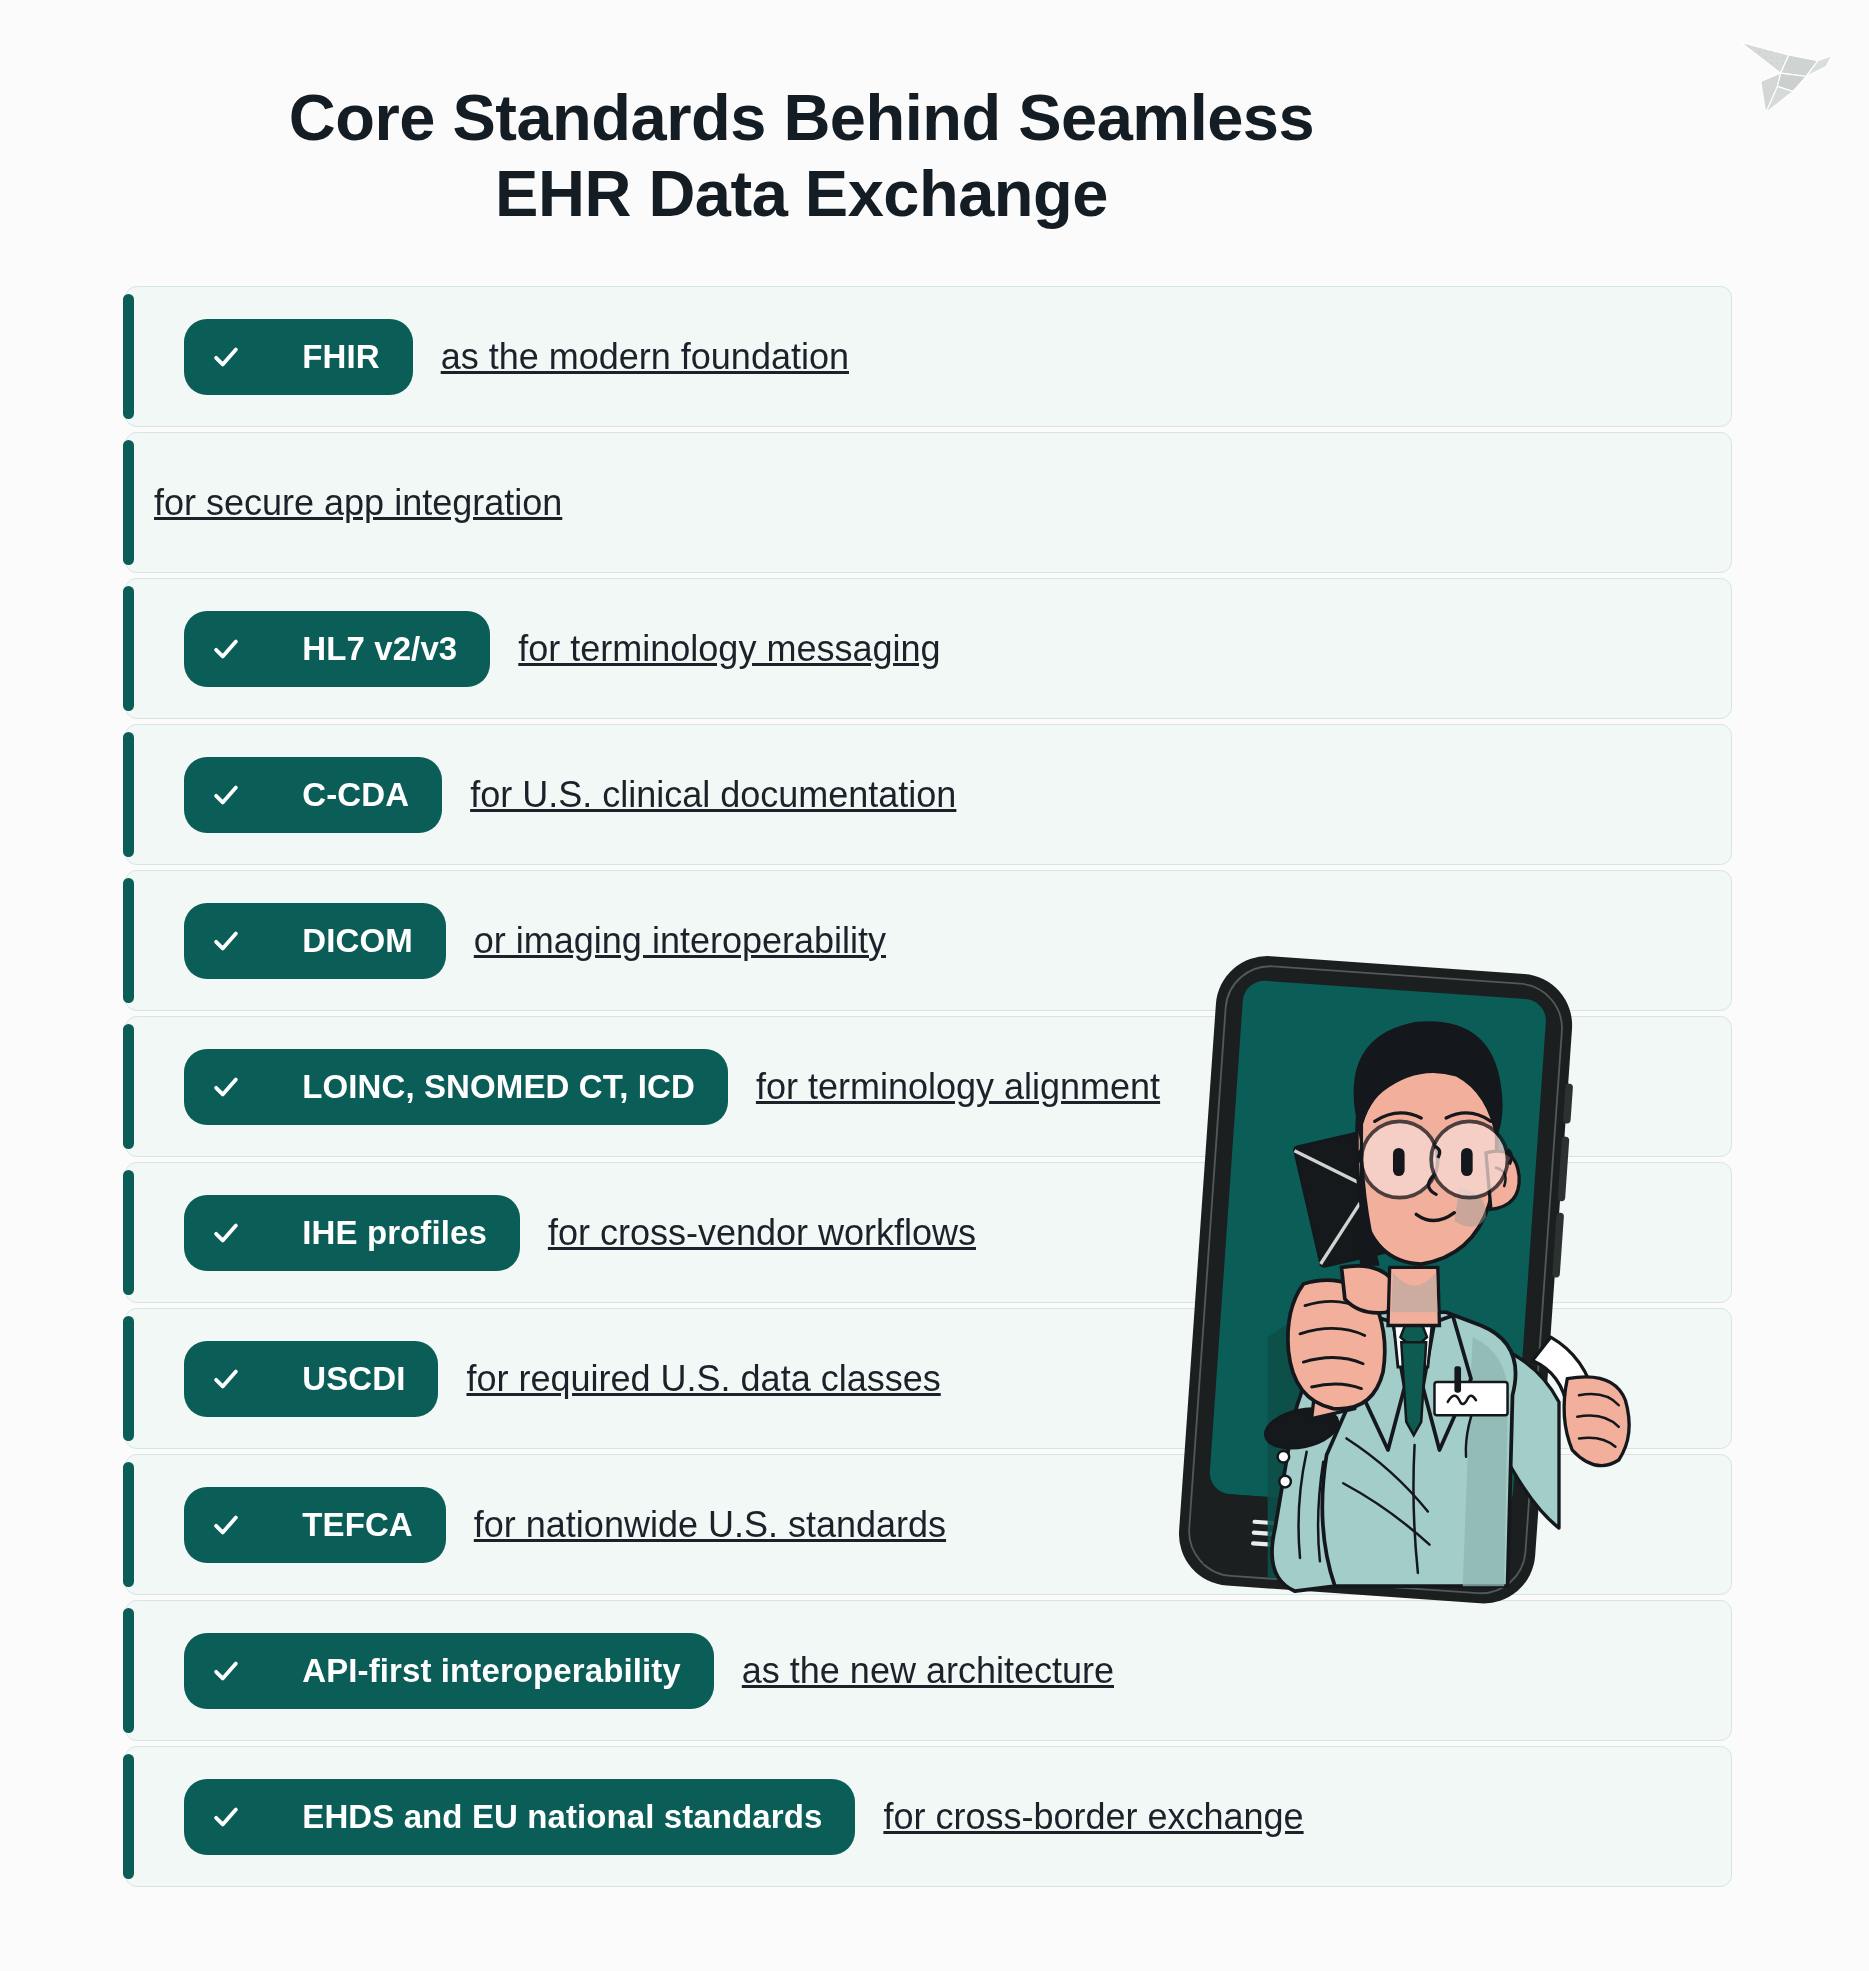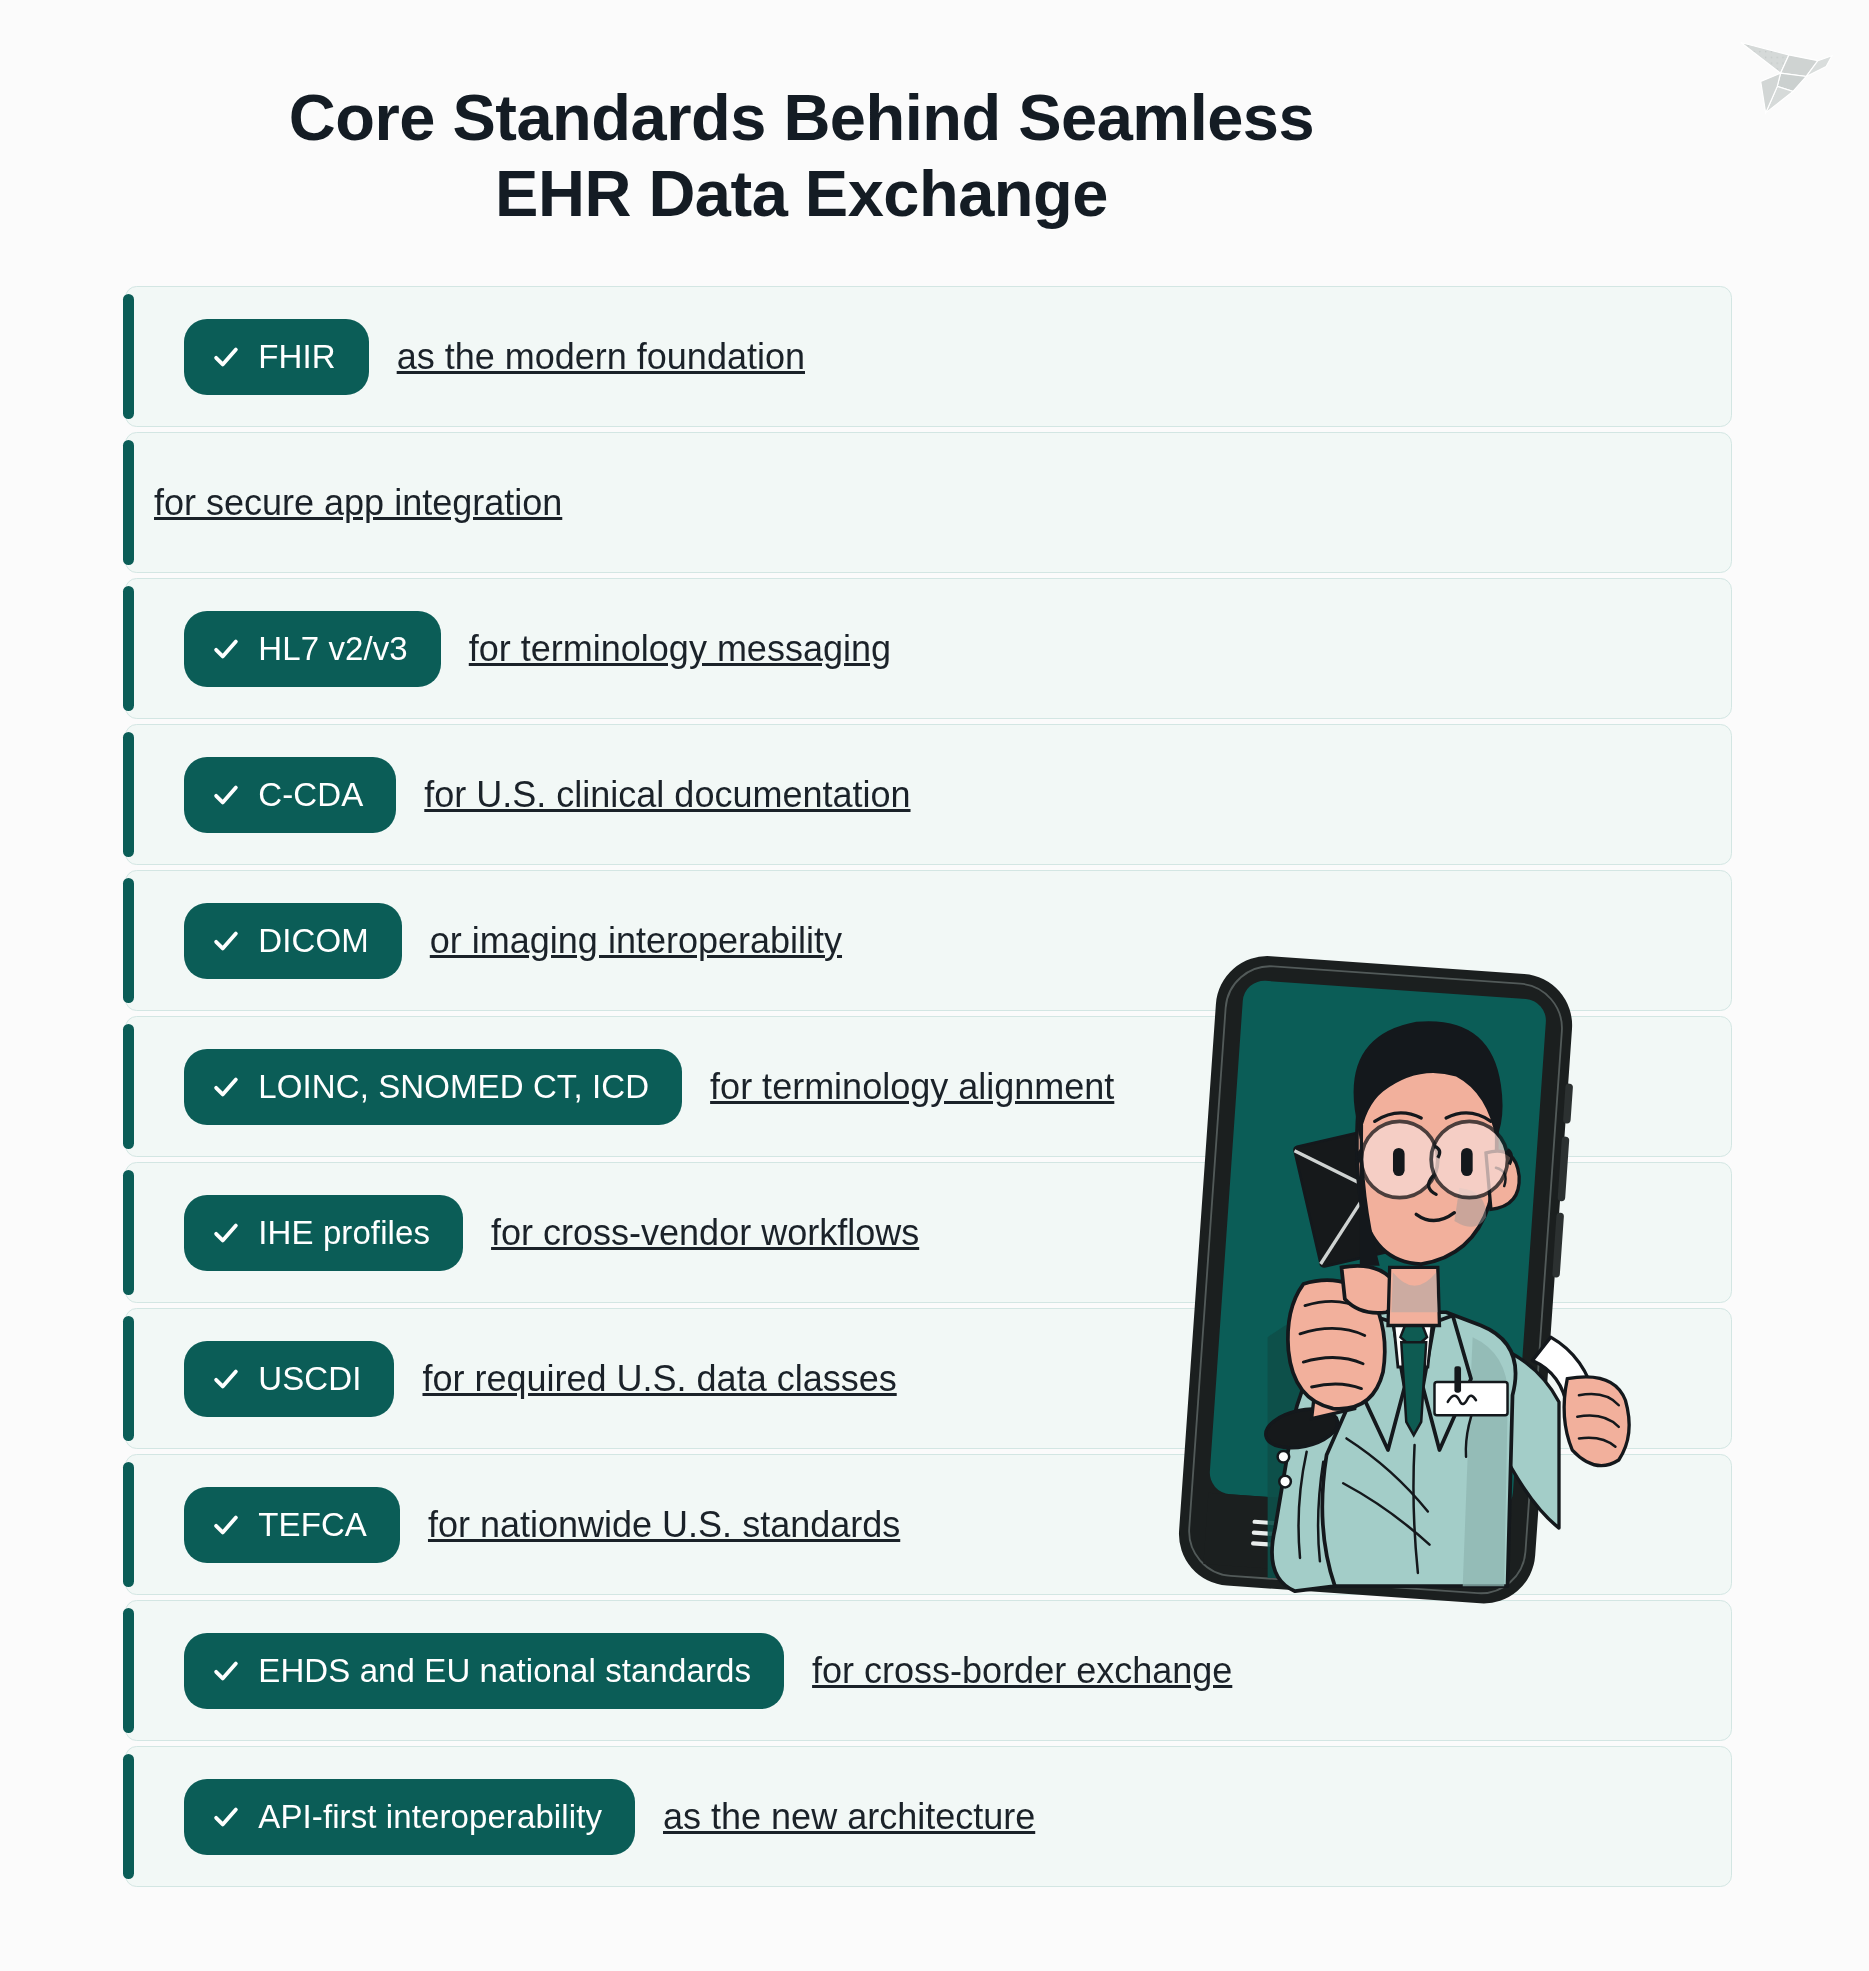--- a/index.html
+++ b/index.html
@@ -90,24 +90,25 @@
   .check {
     width: 28px;
     height: 28px;
     flex: none;
     display: block;
   }
 
   .pill-label {
     color: #ffffff;
     font-size: 33px;
-    font-weight: 400;
+    font-weight: 700;
     letter-spacing: 0.1px;
     white-space: nowrap;
     line-height: 1;
+    margin-left: 44px;
   }
 
   .desc {
     margin-left: 28px;
     color: #1b2229;
     font-size: 36px;
     font-weight: 400;
     white-space: nowrap;
     line-height: 1;
     text-decoration: underline;
@@ -252,35 +253,35 @@
         <div class="desc">for nationwide U.S. standards</div>
       </div>
       <div class="row">
         <div class="accent"></div>
         <div class="pill">
           <span>
             <svg class="check" viewBox="0 0 34 34" aria-hidden="true">
               <polyline points="5,18 13,26 29,8" fill="none" stroke="#ffffff" stroke-width="4.6" stroke-linecap="round" stroke-linejoin="round"></polyline>
             </svg>
           </span>
+          <span class="pill-label">API-first interoperability</span>
+        </div>
+        <div class="desc">as the new architecture</div>
+      </div>
+      <div class="row">
+        <div class="accent"></div>
+        <div class="pill">
+          <span>
+            <svg class="check" viewBox="0 0 34 34" aria-hidden="true">
+              <polyline points="5,18 13,26 29,8" fill="none" stroke="#ffffff" stroke-width="4.6" stroke-linecap="round" stroke-linejoin="round"></polyline>
+            </svg>
+          </span>
           <span class="pill-label">EHDS and EU national standards</span>
         </div>
         <div class="desc">for cross-border exchange</div>
-      </div>
-      <div class="row">
-        <div class="accent"></div>
-        <div class="pill">
-          <span>
-            <svg class="check" viewBox="0 0 34 34" aria-hidden="true">
-              <polyline points="5,18 13,26 29,8" fill="none" stroke="#ffffff" stroke-width="4.6" stroke-linecap="round" stroke-linejoin="round"></polyline>
-            </svg>
-          </span>
-          <span class="pill-label">API-first interoperability</span>
-        </div>
-        <div class="desc">as the new architecture</div>
       </div>
     </div>
 
   <div class="illustration">
     <svg viewBox="0 0 700 830" width="582" height="689" aria-hidden="true">
 
       <g transform="rotate(4 350 430)">
         <rect x="118" y="22" width="430" height="760" rx="62" ry="62" fill="#1b1f1f"></rect>
         <rect x="130" y="34" width="406" height="736" rx="54" ry="54" fill="none" stroke="#7f8a88" stroke-width="2.2" opacity="0.55"></rect>
 

